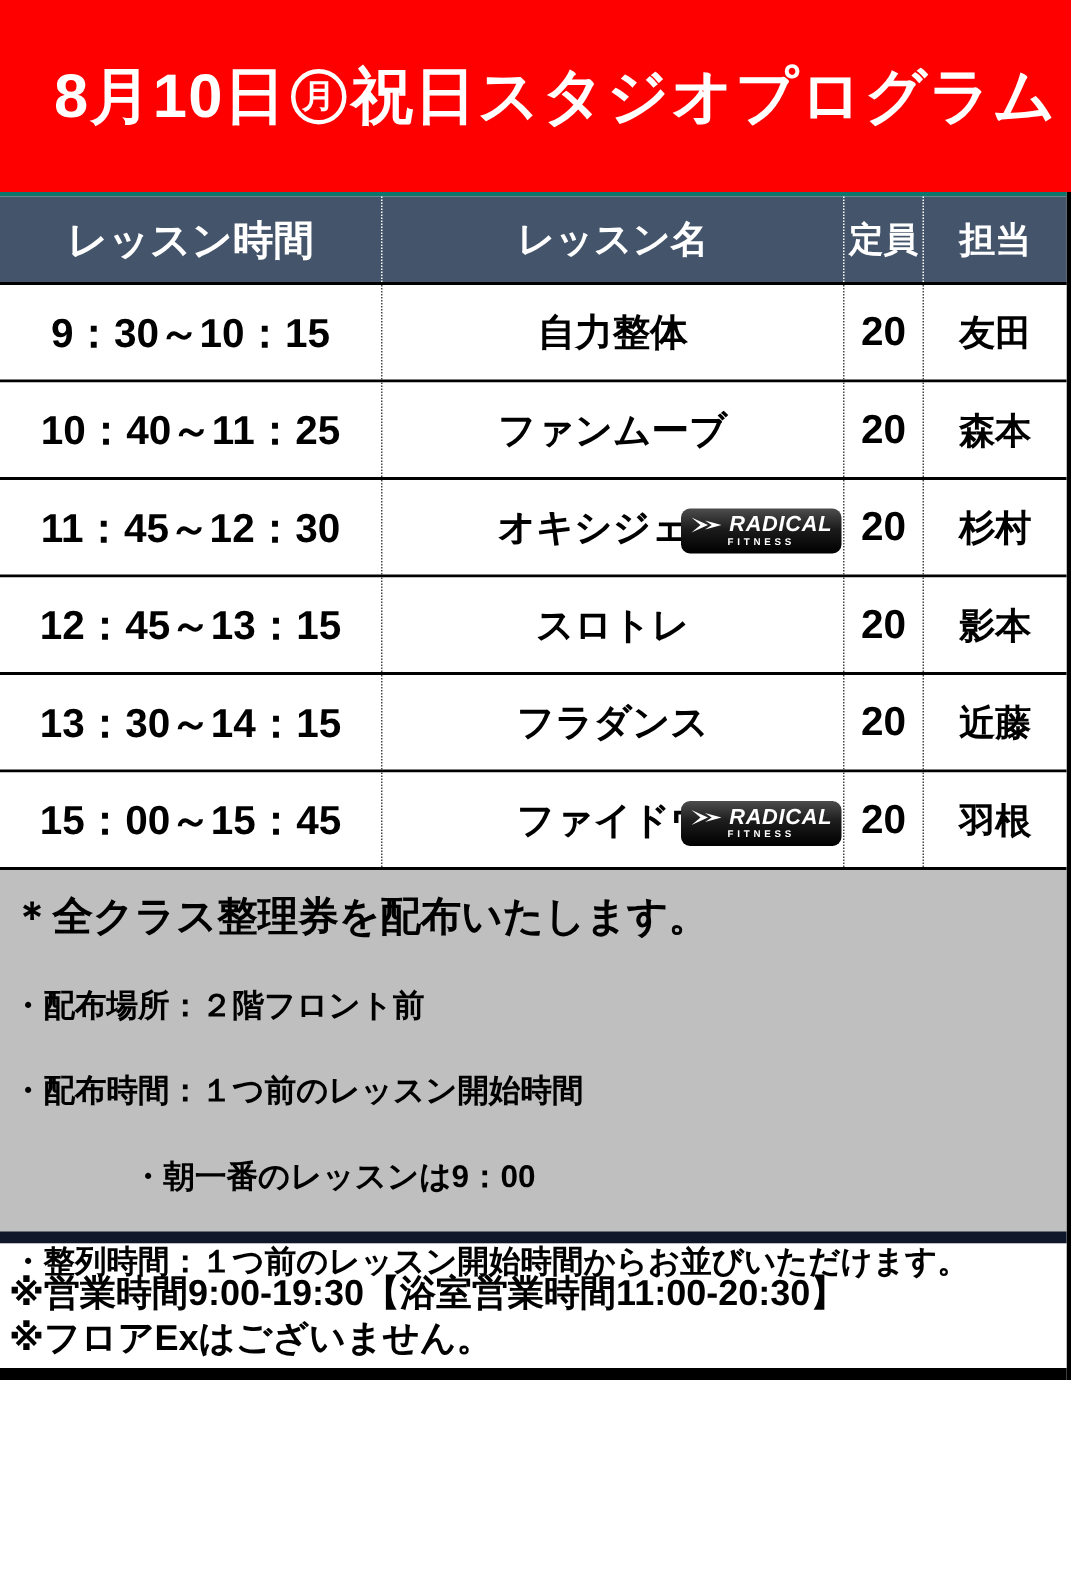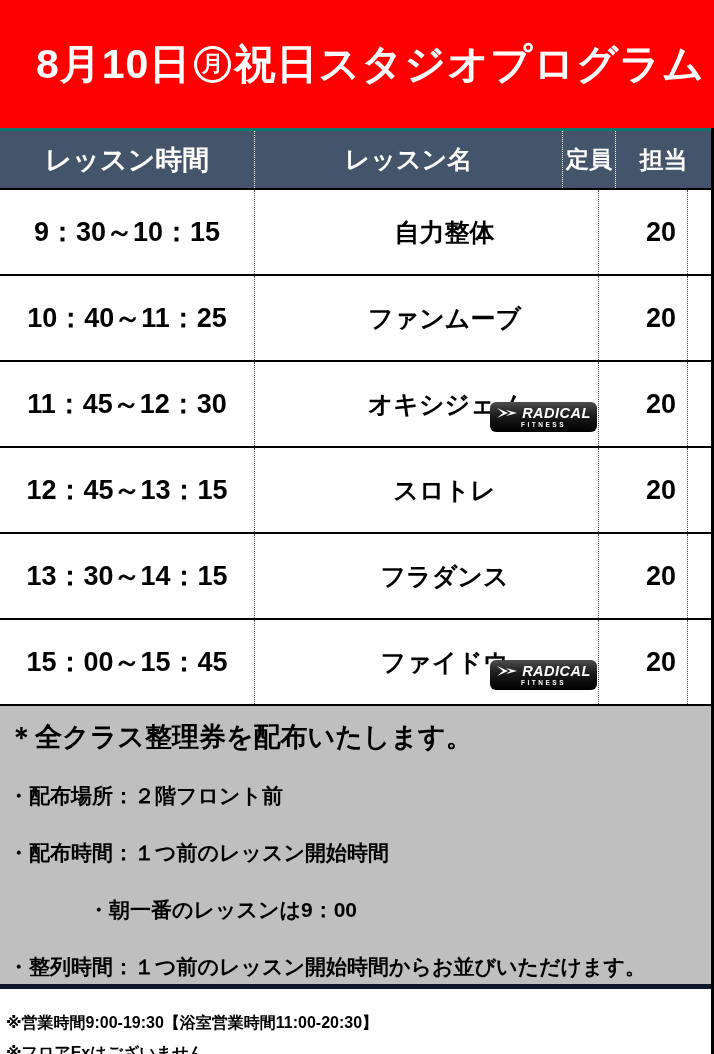--- a/index.html
+++ b/index.html
@@ -32,21 +32,21 @@
   .content { width: 714px; border-right: 3px solid #000; }
 
   
   .table { border-top: 3px solid #0f766e; width: 711px; }
   .tr {
     display: grid;
     grid-template-columns: 255px 308px 53px 95px;
     border-bottom: 2px solid #000;
   }
   .thead { height: 59px; background: #44546A; }
-  .tbody-row { height: 86px; background: #fff; gap: 36px; }
+  .tbody-row { height: 65px; background: #fff; }
   .cell {
     display: flex; align-items: center; justify-content: center;
     position: relative; overflow: visible;
   }
   .thead .cell { color: #fff; font-size: 24px; border-right: 1px dotted #fff; }
   .thead .cell:last-child { border-right: none; }
   .thead .cell.c3 { font-size: 23px; }
   .tbody-row .cell { border-right: 1px dotted #444; }
   .tbody-row .cell:last-child { border-right: none; }
   .cell.c1 { font-size: 27px; letter-spacing: 0px; }
@@ -66,31 +66,31 @@
   .radical-word {
     color: #fff; font-size: 14.5px; font-style: italic; letter-spacing: .5px;
   }
   .radical-sub {
     color: #fff; font-size: 6.5px; letter-spacing: 2.5px; margin-top: 1px;
   }
   .swoosh-icon svg { display: block; }
 
   
   .notice {
-    height: 283px; background: #BFBFBF;
-    border-bottom: 5px solid #0f172a;
+    height: 249px; background: #BFBFBF;
+    border-bottom: 8px solid #0f172a;
     padding: 13px 8px 0 8px;
   }
   .notice-title { font-size: 27px; margin-bottom: 27px; }
   .notice-line { font-size: 21px; margin-bottom: 29px; }
   .notice-line.indent { padding-left: 80px; }
 
   
   .footer { height: 83px; padding: 19px 6px 0 6px; background: #fff; }
-  .footer-line { font-size: 16px; line-height: 30px; }
+  .footer-line { font-size: 24px; line-height: 30px; }
 
   
   .bottom-bar { height: 8px; background: #000; width: 711px; }
 </style>
 </head>
 <body>
 
 <div class="sheet">
 
   <header class="banner" style="background: rgb(255, 0, 0); padding-left: 27px;">

